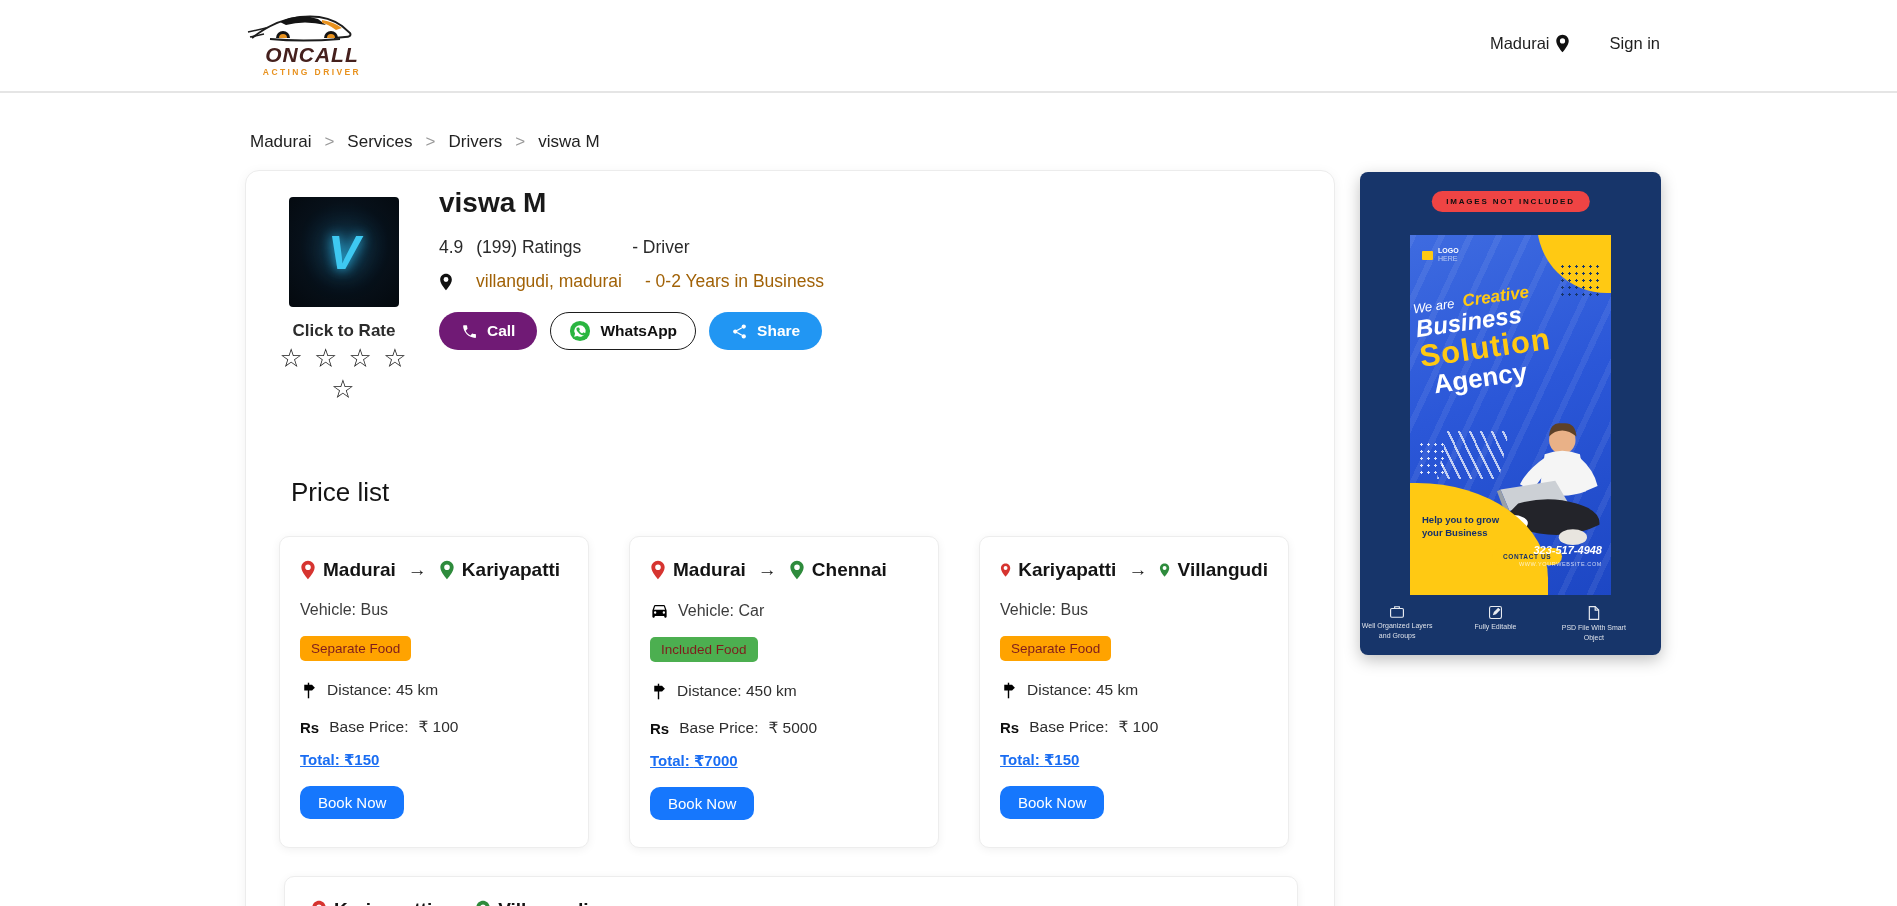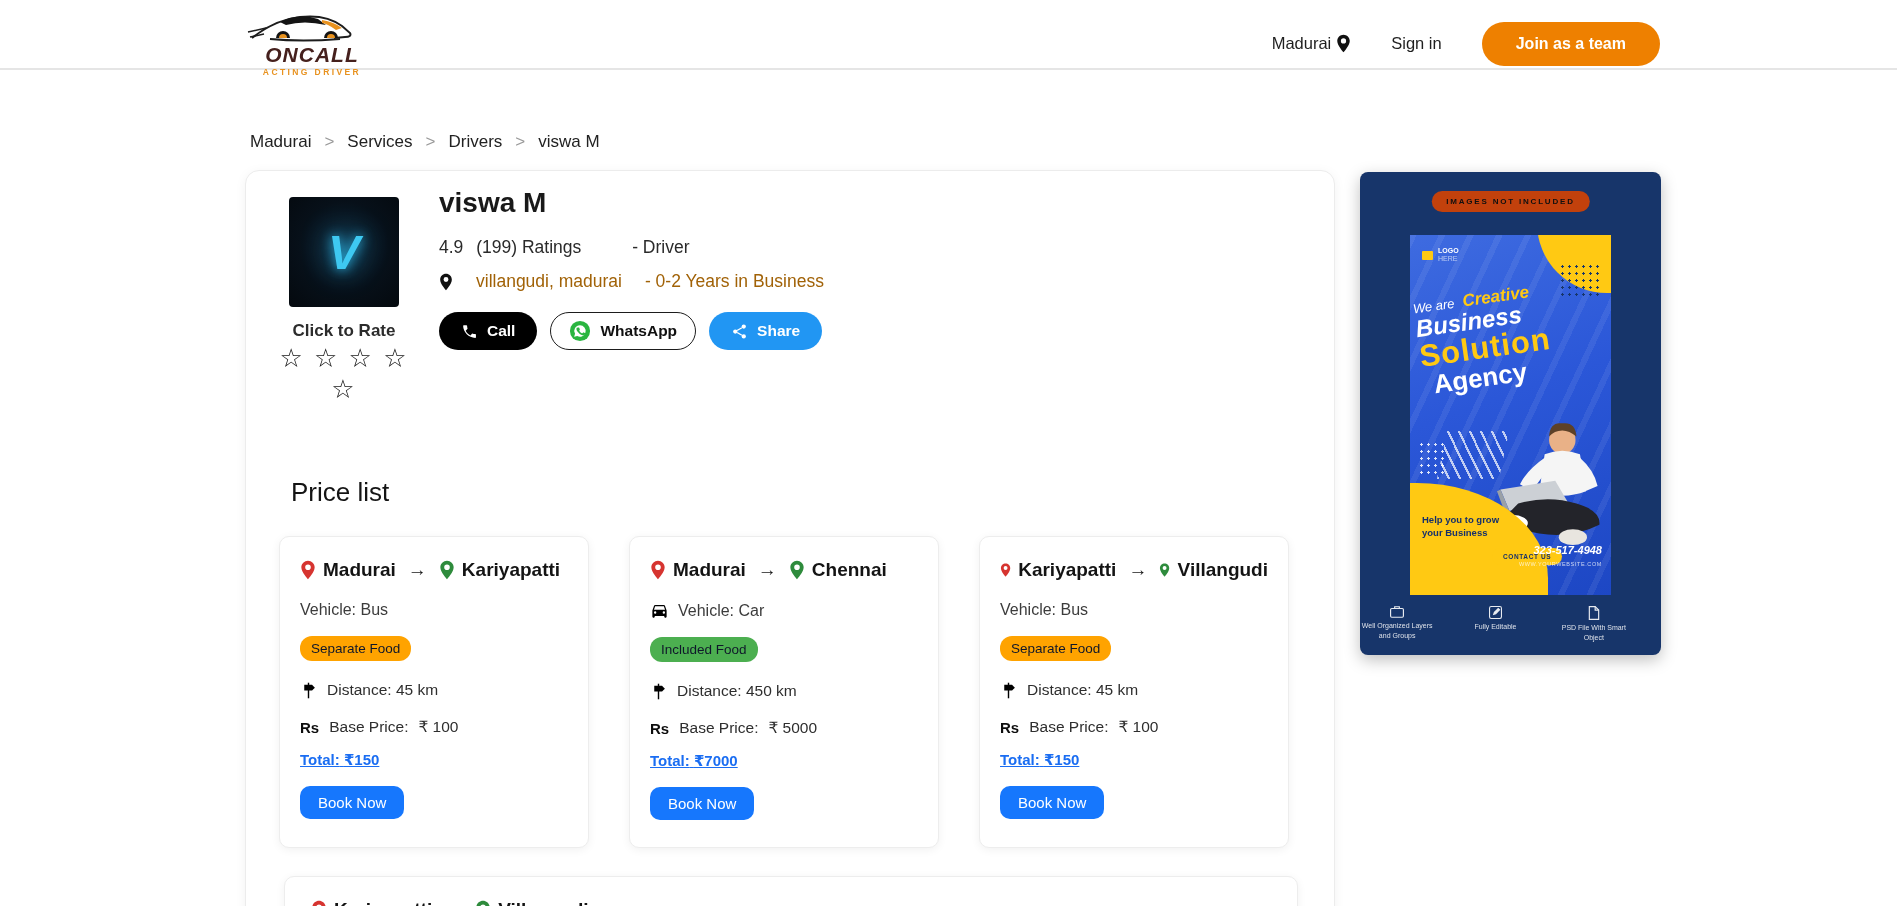--- a/index.html
+++ b/index.html
@@ -2,21 +2,21 @@
 <html><head>
 <meta charset="utf-8">
 <style>
   * { box-sizing: border-box; }
   html, body { margin:0; padding:0; overflow:hidden; }
   body {
     width:1897px; height:906px; position:relative; background:#fff;
     font-family:"Liberation Sans","DejaVu Sans",sans-serif; color:#1b1b1b;
   }
   
-  .header { position:absolute; top:0; left:0; width:1897px; height:70px; background:#fff; border-bottom:2px solid #e5e5e5; }
+  .header { position:absolute; top:0; left:0; width:1897px; height:93px; background:#fff; border-bottom:2px solid #e5e5e5; }
   .logo { position:absolute; left:246px; top:8px; width:132px; text-align:center; }
   .logo-brand { font-size:21px; font-weight:bold; font-style:italic; color:#45201d; letter-spacing:1px; margin-top:-5px; }
   .logo-tagline { font-size:8.5px; font-weight:bold; color:#e8921f; letter-spacing:2.4px; }
   .header-right { position:absolute; right:237px; top:0; height:87px; display:flex; align-items:center; gap:40px; }
   .hdr-location { display:flex; align-items:center; gap:5px; font-size:16.5px; color:#1f1f1f; cursor:pointer; }
   .hdr-signin { font-size:16.5px; color:#1f1f1f; cursor:pointer; }
   .join-btn { background:#ee8000; color:#fff; border:none; border-radius:23px; padding:13px 34px; font-size:16px; font-weight:bold; font-family:inherit; cursor:pointer; }
   
   .breadcrumb { position:absolute; top:132px; left:250px; display:flex; gap:13px; font-size:17px; color:#222; }
   .crumb { cursor:pointer; }
@@ -31,47 +31,47 @@
   .click-rate { position:absolute; left:18px; top:150px; width:160px; text-align:center; font-size:17px; font-weight:600; color:#2c2c2c; cursor:pointer; }
   .stars { position:absolute; left:18px; top:172px; width:160px; text-align:center; font-size:26px; letter-spacing:2px; color:#161616; }
   .stars span { cursor:pointer; }
   .p-name { position:absolute; left:193px; top:16px; font-size:28px; font-weight:bold; color:#191919; }
   .p-ratings { position:absolute; left:193px; top:66px; font-size:17.5px; color:#2a2a2a; }
   .p-ratings .cnt { margin-left:8px; }
   .p-ratings .role { margin-left:46px; }
   .p-loc { position:absolute; left:193px; top:100px; font-size:17.5px; color:#a16207; display:flex; align-items:center; gap:23px; }
   .action-row { position:absolute; left:193px; top:141px; display:flex; gap:13px; }
   .pill-btn { display:flex; align-items:center; gap:9px; border:none; border-radius:19px; height:38px; padding:0 22px; font-size:15.5px; font-weight:bold; font-family:inherit; cursor:pointer; }
-  .btn-call { background:#000000; color:#fff; }
+  .btn-call { background:#701a75; color:#fff; }
   .btn-wa { background:#fff; color:#101010; border:1.5px solid #1d1d1d; padding:0 18px; }
   .btn-share { background:#2196f3; color:#fff; }
   
   .tabs { position:absolute; left:45px; top:252px; display:flex; gap:54px; font-size:17.5px; color:#333; }
   .tab { cursor:pointer; padding-bottom:10px; position:relative; }
   .tab.active { color:#f2683a; }
   .tab.active::after { content:""; position:absolute; left:0; right:0; bottom:0; height:2px; background:#f2683a; border-radius:2px; }
   .price-heading { position:absolute; left:45px; top:306px; font-size:26px; font-weight:500; color:#141414; }
   
   .cards { position:absolute; left:33px; top:365px; display:flex; gap:40px; }
   .card { width:310px; height:312px; background:#fff; border:1px solid #ededed; border-radius:10px; box-shadow:0 2px 10px rgba(0,0,0,0.06); padding:22px 20px; }
   .route { display:flex; align-items:center; gap:7px; font-size:19px; font-weight:bold; color:#141414; }
   .route .arrow { font-size:19px; margin:0 5px; font-weight:bold; }
   .vehicle { margin-top:20px; font-size:16px; color:#3c3c3c; display:flex; align-items:center; gap:9px; }
-  .badge { display:inline-block; margin-top:17px; padding:5px 11px; border-radius:12px; color:#0f172a; font-size:13.5px; }
+  .badge { display:inline-block; margin-top:17px; padding:5px 11px; border-radius:5px; color:#7f1d1d; font-size:13.5px; }
   .badge.separate { background:#ffa300; }
   .badge.included { background:#4caf50; }
   .meta { margin-top:20px; font-size:15.5px; color:#2e2e2e; display:flex; align-items:center; gap:10px; }
   .meta.base { margin-top:19px; }
   .rs-label { font-weight:bold; font-size:15px; color:#0d0d0d; }
   .total { margin-top:15px; font-size:15px; font-weight:bold; color:#1a6df2;text-decoration:underline; }
   .book-btn { margin-top:17px; background:#1677fd; color:#fff; border:none; border-radius:10px; padding:8px 18px; font-size:15px; font-family:inherit; cursor:pointer; }
   .partial-card { position:absolute; left:38px; top:705px; width:1014px; height:120px; background:#fff; border:1px solid #ededed; border-radius:10px; box-shadow:0 2px 10px rgba(0,0,0,0.06); padding:22px 26px; }
   
   .ad { position:absolute; left:1360px; top:172px; width:301px; height:483px; background:#17356a; border-radius:8px; box-shadow:0 5px 16px rgba(0,0,0,0.25); }
-  .ribbon { position:absolute; top:19px; left:50%; transform:translateX(-50%); background:#c2410c; border-radius:12px; padding:6px 15px; font-size:8px; font-weight:bold; letter-spacing:1.8px; color:#101010; white-space:nowrap; }
+  .ribbon { position:absolute; top:19px; left:50%; transform:translateX(-50%); background:#ef4444; border-radius:12px; padding:6px 15px; font-size:8px; font-weight:bold; letter-spacing:1.8px; color:#101010; white-space:nowrap; }
   .poster { position:absolute; left:50px; top:63px; width:201px; height:360px; overflow:hidden;
     background:linear-gradient(160deg,#3e6be0 0%, #2b57d8 45%, #1d47c4 100%); }
   .poster::before { content:""; position:absolute; inset:0;
     background:repeating-linear-gradient(115deg, rgba(255,255,255,0.07) 0 6px, transparent 6px 26px); }
   .blob-tr { position:absolute; right:-18px; top:-18px; width:92px; height:76px; background:#ffc913; border-radius:0 0 0 70px; }
   .dots-tr { position:absolute; right:8px; top:28px; width:44px; height:34px;
     background-image:radial-gradient(#17356a 1.3px, transparent 1.4px); background-size:7px 7px; }
   .poster-logo { position:absolute; left:12px; top:12px; display:flex; align-items:center; gap:5px; }
   .logo-mark { width:11px; height:9px; background:#ffc913; border-radius:1px; }
   .logo-text { font-size:7px; color:#fff; font-weight:bold; line-height:1.2; }
@@ -118,21 +118,20 @@
     <div class="logo-tagline">ACTING DRIVER</div>
   </div>
   <div class="header-right">
     <div class="hdr-location">
       <span>Madurai</span>
       <svg width="15" height="19" viewBox="0 0 24 30">
         <path d="M12 1C6.5 1 2 5.5 2 11c0 7.4 10 18 10 18s10-10.6 10-18C22 5.5 17.5 1 12 1zm0 14a4.2 4.2 0 1 1 0-8.4 4.2 4.2 0 0 1 0 8.4z" fill="#111"></path>
       </svg>
     </div>
     <div class="hdr-signin">Sign in</div>
-    <button class="join-btn">Join as a team</button>
   </div>
 </div>
 
 <div class="breadcrumb">
   <span class="crumb">Madurai</span>
   <span class="crumb-sep">&gt;</span>
   <span class="crumb">Services</span>
   <span class="crumb-sep">&gt;</span>
   <span class="crumb">Drivers</span>
   <span class="crumb-sep">&gt;</span>

